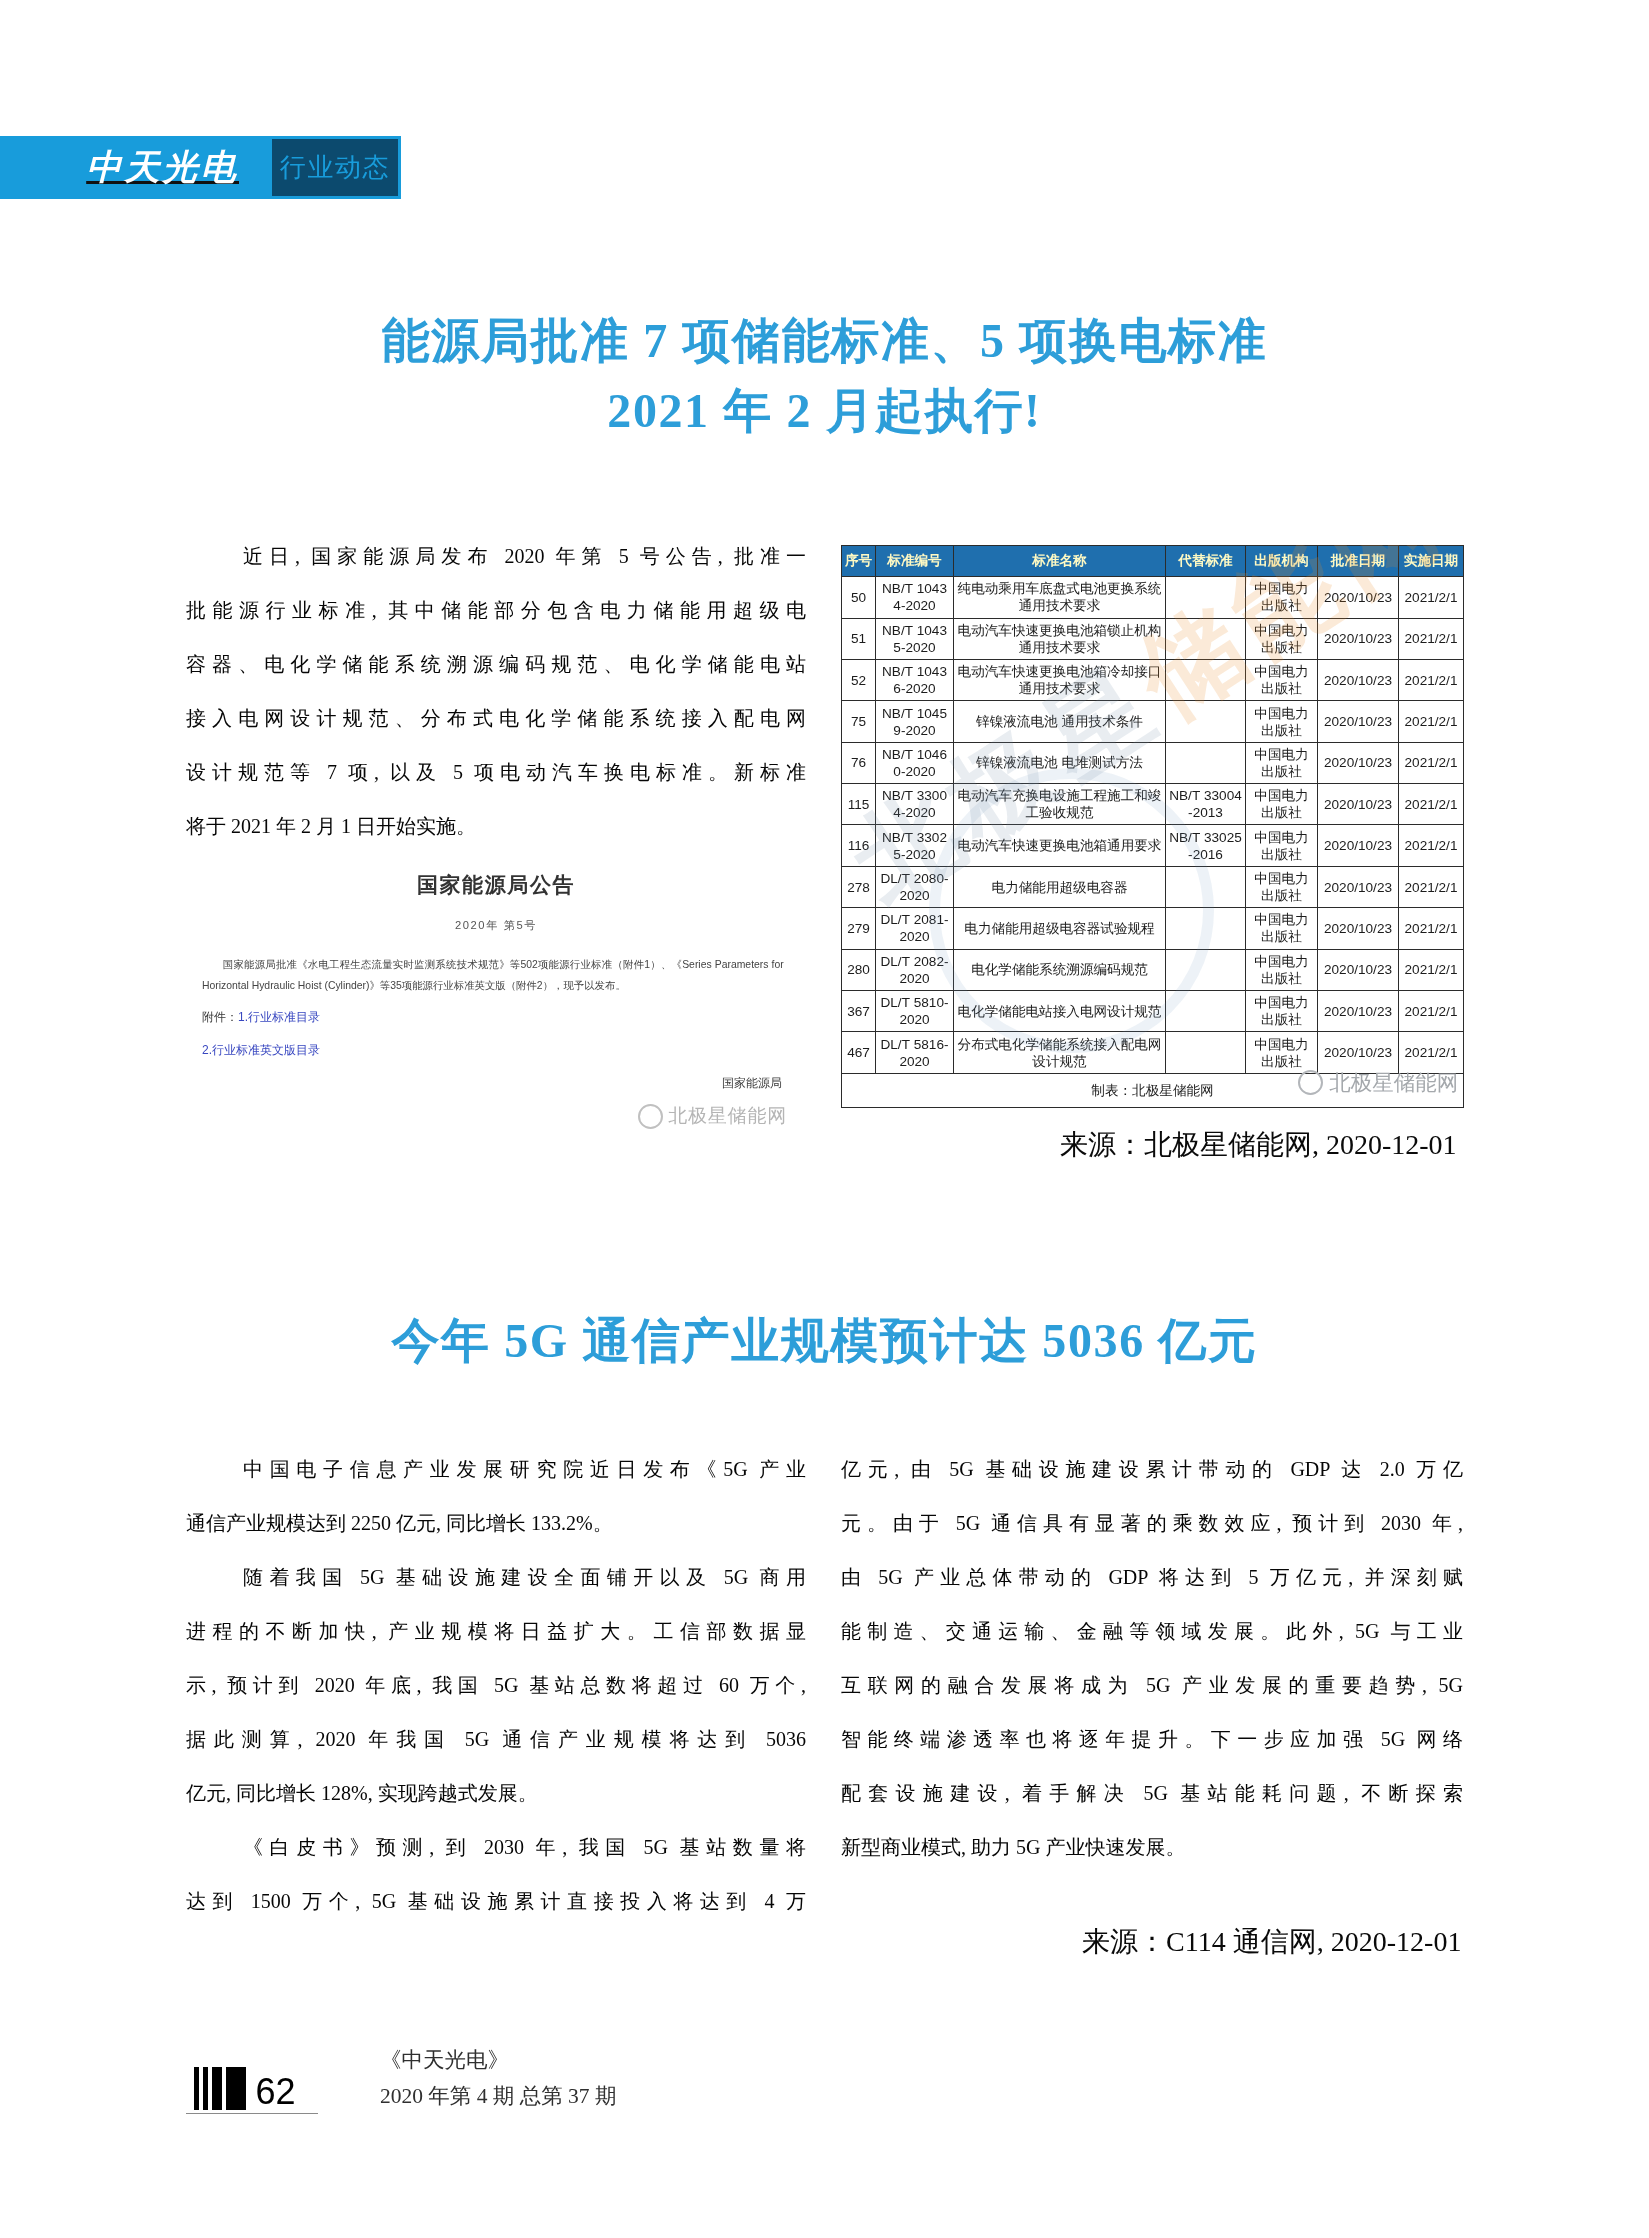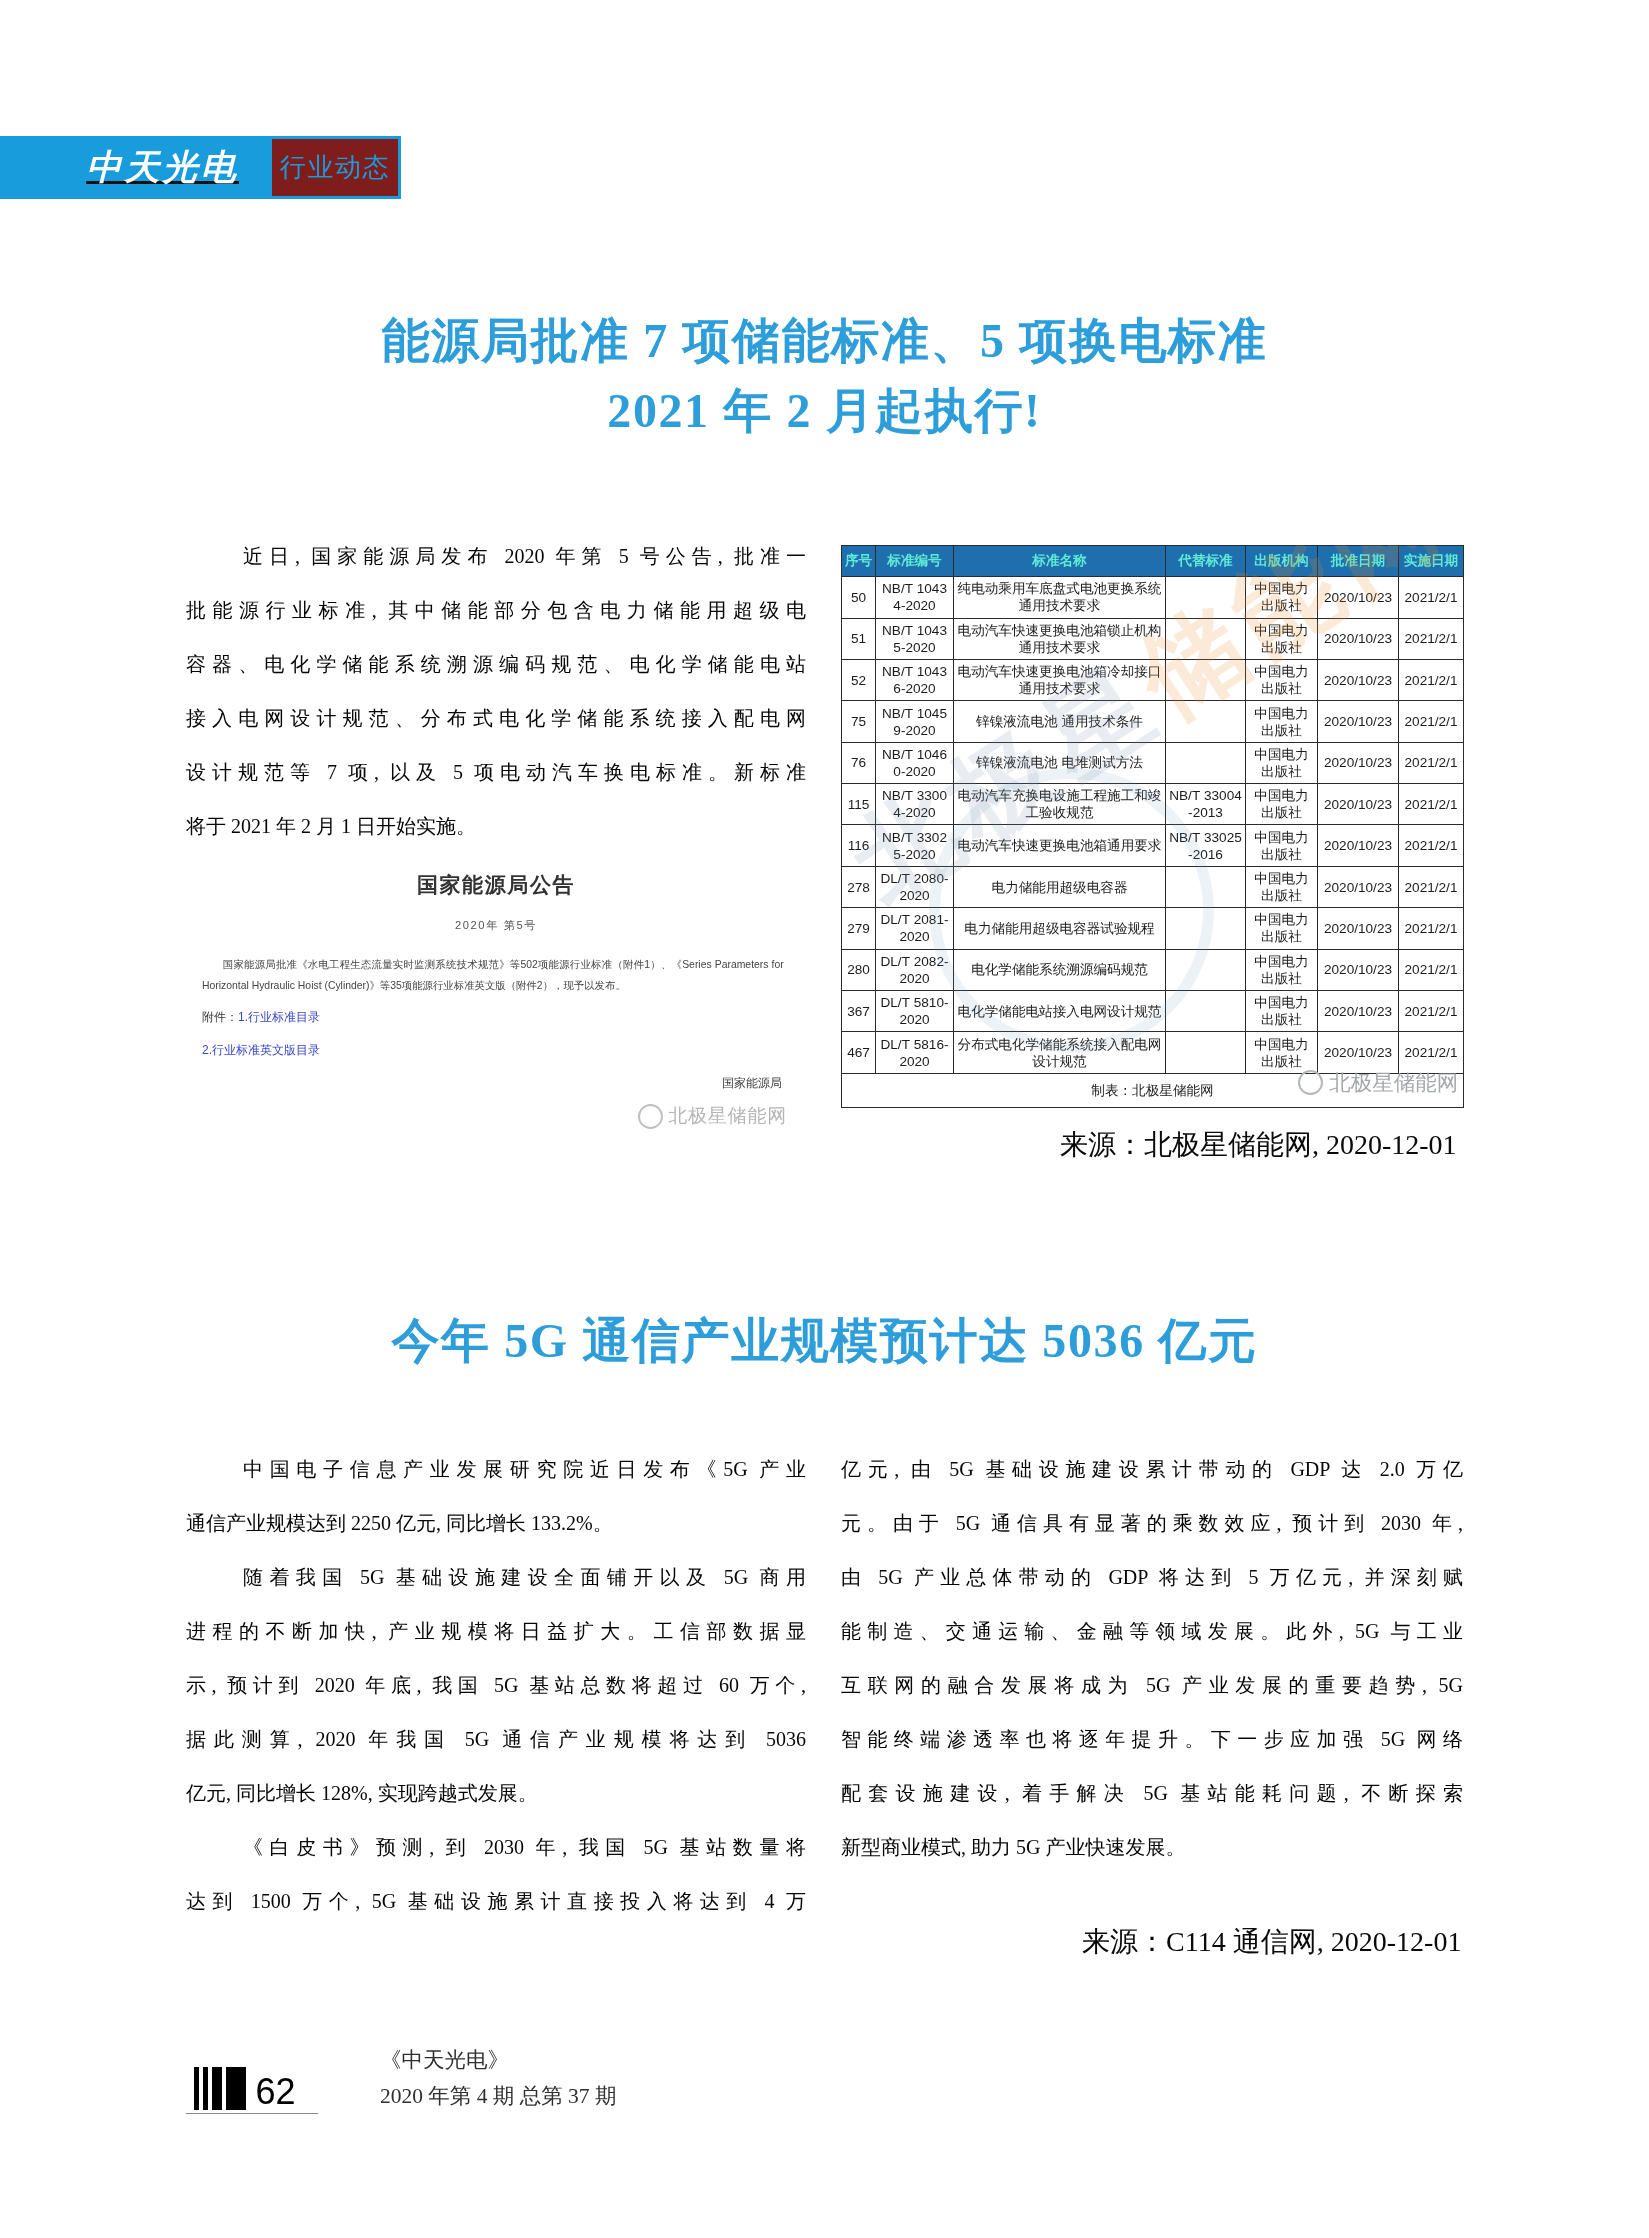--- a/index.html
+++ b/index.html
@@ -5,21 +5,21 @@
   html,body{margin:0;padding:0;}
   body{
     width:1650px;height:2239px;position:relative;background:#ffffff;
     font-family:"Liberation Serif","DejaVu Serif",serif;color:#111;
     overflow:hidden;
   }
   
   .topbar{position:absolute;left:0;top:136px;width:401px;height:63px;display:flex;}
   .brand{width:269px;height:100%;background:#189CDB;display:flex;align-items:center;justify-content:flex-end;padding-right:30px;box-sizing:border-box;text-decoration:underline;}
   .brand span{color:#fff;font-size:35px;font-weight:bold;font-style:italic;letter-spacing:3.2px;font-family:"DejaVu Serif","Liberation Serif",serif;}
-  .tab{flex:1;background:#7f1d1d;border:3.2px solid #189CDB;box-sizing:border-box;display:flex;align-items:center;justify-content:center;}
+  .tab{flex:1;background:#0c4a6e;border:3.2px solid #189CDB;box-sizing:border-box;display:flex;align-items:center;justify-content:center;}
   .tab span{color:#189CDB;font-size:26px;letter-spacing:1.6px;font-family:"Liberation Sans","DejaVu Sans",sans-serif;}
   
   .section{position:absolute;left:186px;width:1277px;}
   #sec1{top:306px;}
   #sec2{top:1306px;}
   .big-title{margin:0;text-align:center;color:#2D9ED9;font-size:48px;line-height:70px;font-weight:bold;letter-spacing:1.6px;}
   .big-title .tl{display:block;}
   .cols{display:flex;}
   #sec1 .cols{margin-top:83px;}
   #sec2 .cols{margin-top:66px;}
@@ -38,21 +38,21 @@
   .ann-att2{margin:16px 0 0 16px;font-size:12px;}
   .ann-label{color:#3a3a3a;}
   .ann-link{color:#3847C0;text-decoration:none;}
   .ann-sign{margin:16px 24px 0 0;text-align:right;font-size:12px;color:#3a3a3a;}
   .ann-wm{position:absolute;right:19px;bottom:-9.6px;display:flex;align-items:center;gap:4.8px;color:#b5b5b5;font-size:19px;letter-spacing:0.8px;}
   .wm-ring{width:21px;height:21px;border:2.4px solid #c0c0c0;border-radius:50%;display:inline-block;}
   
   .table-wrap{position:relative;margin-top:16px;font-family:"Liberation Sans","DejaVu Sans",sans-serif;}
   table.std{border-collapse:collapse;width:622px;table-layout:fixed;}
   table.std th,table.std td{border:0.8px solid #2b2b2b;text-align:center;vertical-align:middle;padding:3.2px 2.4px;word-break:break-word;}
-  table.std th{background:#1F6FAE;color:#5eead4;font-size:13.6px;font-weight:bold;height:27px;padding:1.6px;}
+  table.std th{background:#1F6FAE;color:#fef9c3;font-size:13.6px;font-weight:bold;height:27px;padding:1.6px;}
   table.std td{font-size:13.6px;line-height:17px;color:#1c1c1c;}
   table.std{border:1.6px solid #2b2b2b;}
   .tfoot-cell{font-size:13.6px;height:27px;color:#222;}
   col.c0{width:34px;}col.c1{width:78px;}col.c2{width:212px;}col.c3{width:80px;}
   col.c4{width:72px;}col.c5{width:81px;}col.c6{width:65px;}
   
   .tbl-wm-big{position:absolute;left:0;top:0;width:100%;height:100%;pointer-events:none;overflow:hidden;}
   .tbl-wm-text{position:absolute;left:24px;top:263px;transform:rotate(-33deg);transform-origin:left center;font-size:102px;font-weight:bold;letter-spacing:11.2px;white-space:nowrap;}
   .tbl-wm-text .g{color:rgba(120,145,170,0.16);}
   .tbl-wm-text .o{color:rgba(235,140,40,0.18);}

